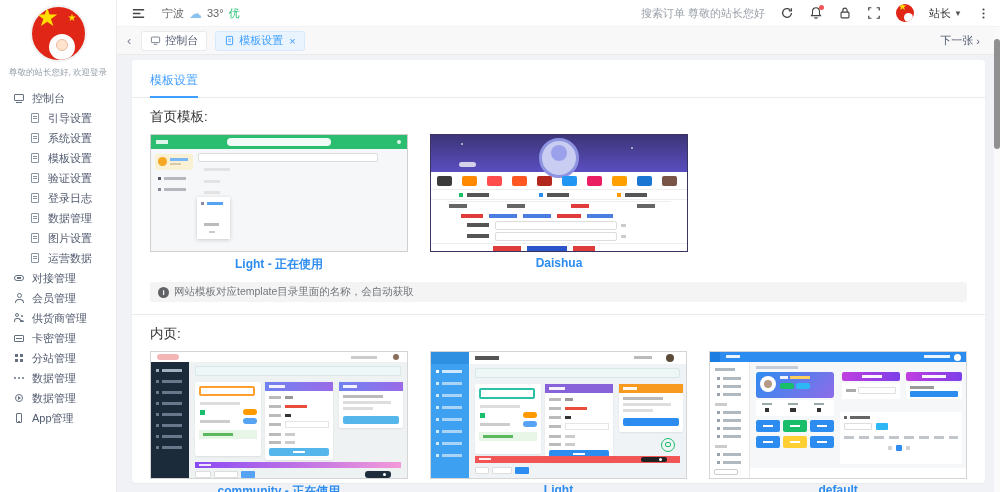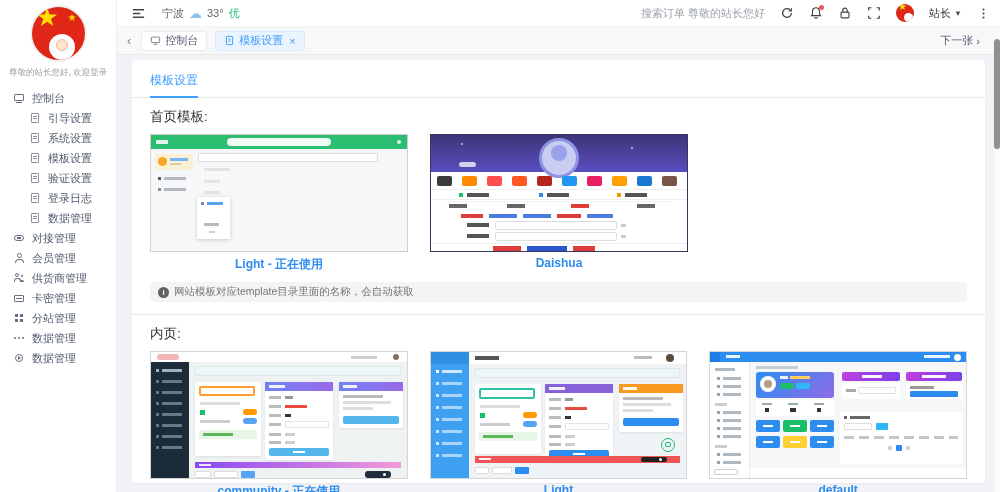--- a/index.html
+++ b/index.html
@@ -122,20 +122,28 @@
           <span>验证设置</span>
         </div>
         <div class="menu-item sub">
           <span class="mi mi-doc"></span>
           <span>登录日志</span>
         </div>
         <div class="menu-item sub">
           <span class="mi mi-doc"></span>
           <span>数据管理</span>
         </div>
+        <div class="menu-item sub">
+          <span class="mi mi-doc"></span>
+          <span>图片设置</span>
+        </div>
+        <div class="menu-item sub">
+          <span class="mi mi-doc"></span>
+          <span>运营数据</span>
+        </div>
         <div class="menu-item">
           <span class="mi mi-link"></span>
           <span>对接管理</span>
         </div>
         <div class="menu-item">
           <span class="mi mi-user"></span>
           <span>会员管理</span>
         </div>
         <div class="menu-item">
           <span class="mi mi-users"></span>
@@ -149,20 +157,24 @@
           <span class="mi mi-grid"></span>
           <span>分站管理</span>
         </div>
         <div class="menu-item">
           <span class="mi mi-dots"></span>
           <span>数据管理</span>
         </div>
         <div class="menu-item">
           <span class="mi mi-play"></span>
           <span>数据管理</span>
+        </div>
+        <div class="menu-item">
+          <span class="mi mi-phone"></span>
+          <span>App管理</span>
         </div>
       </div>
   </div>
 
   <div class="main">
 
     <div class="topbar">
       <span class="hamburger hicon">
         <svg width="15" height="15" viewBox="0 0 16 16">
             <path d="M2 4h12M2 8h8M2 12h12" stroke="#444" stroke-width="1.4" fill="none"></path>

